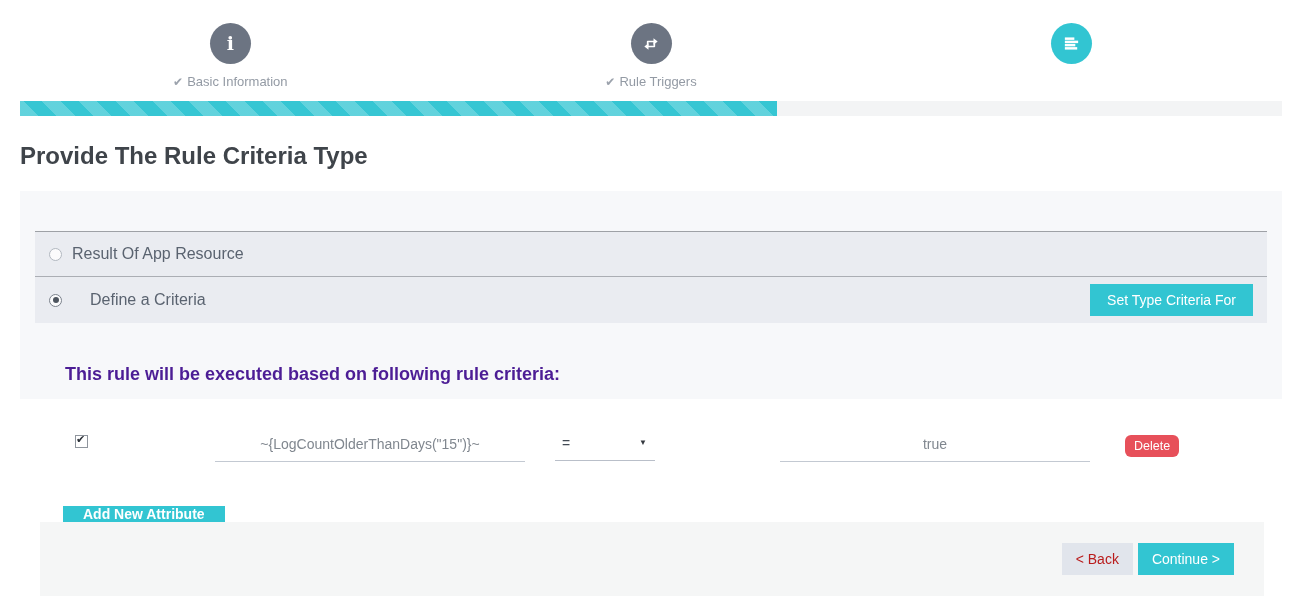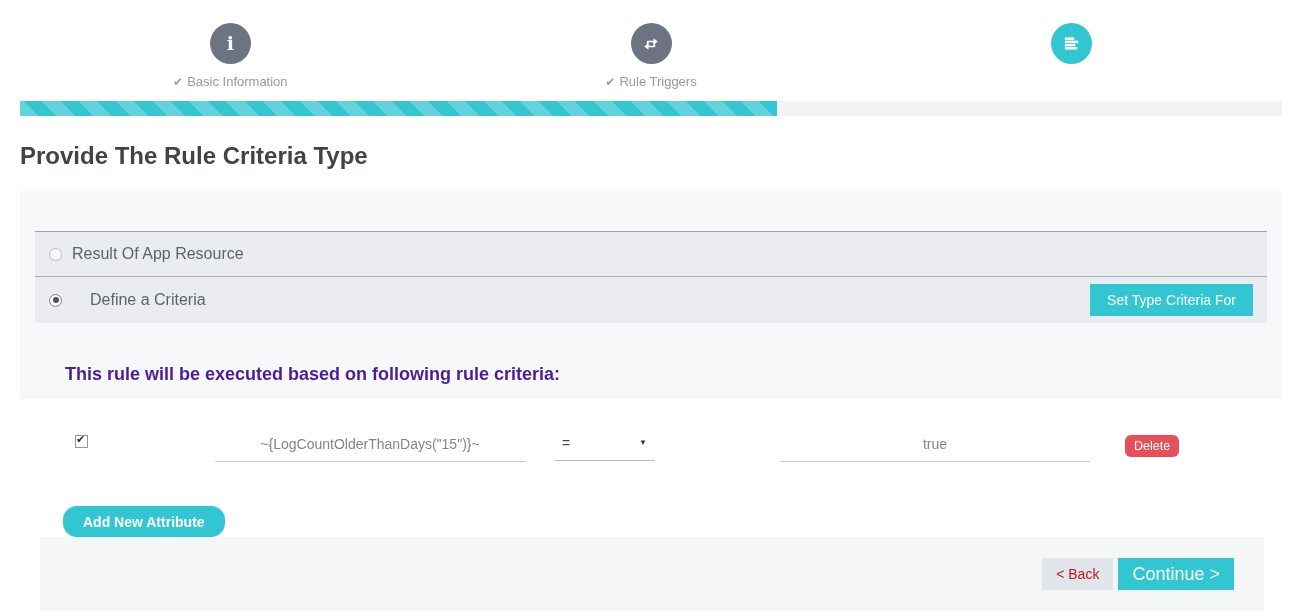--- a/index.html
+++ b/index.html
@@ -77,28 +77,28 @@
   .fake-select {
     display:flex; align-items:flex-start; justify-content:space-between;
     border-bottom:1px solid #b9bfc9; padding:0 8px 7px 7px; cursor:pointer; height:26px;
   }
   .fake-select .op-text { font-size:14px; color:#424a54; }
   .fake-select .caret { font-size:8px; color:#35393f; margin-top:3px; }
   .delete-btn {
     margin-left:35px; background:#e7505a; color:#ffffff; font-size:12.5px;
     padding:4px 9px; border-radius:6px;
   }
-  .add-btn { display:block; margin:44px 0 0 43px; height:31px; padding:0 20px; font-size:14px; font-weight:bold;border-radius:14px; }
+  .add-btn { display:block; margin:44px 0 0 43px; height:16px; padding:0 20px; font-size:14px; font-weight:bold; }
   
   .form-footer {
     margin:0 18px 0 20px; height:74px; background:#f5f6f6;
     display:flex; align-items:center; justify-content:flex-end; padding-right:30px;
   }
   .back-btn { background:#e1e5ec; color:#b91c1c; height:32px; padding:0 14px; font-size:14px; }
-  .continue-btn { height:32px; padding:0 14px; font-size:18px; margin-left:5px; }
+  .continue-btn { height:32px; padding:0 14px; font-size:14px; margin-left:5px; }
 </style>
 </head>
 <body>
 
 <div class="wizard">
 
   <div class="step done">
     <div class="step-circle">
       <span class="ic-info-text">i</span>
     </div>

